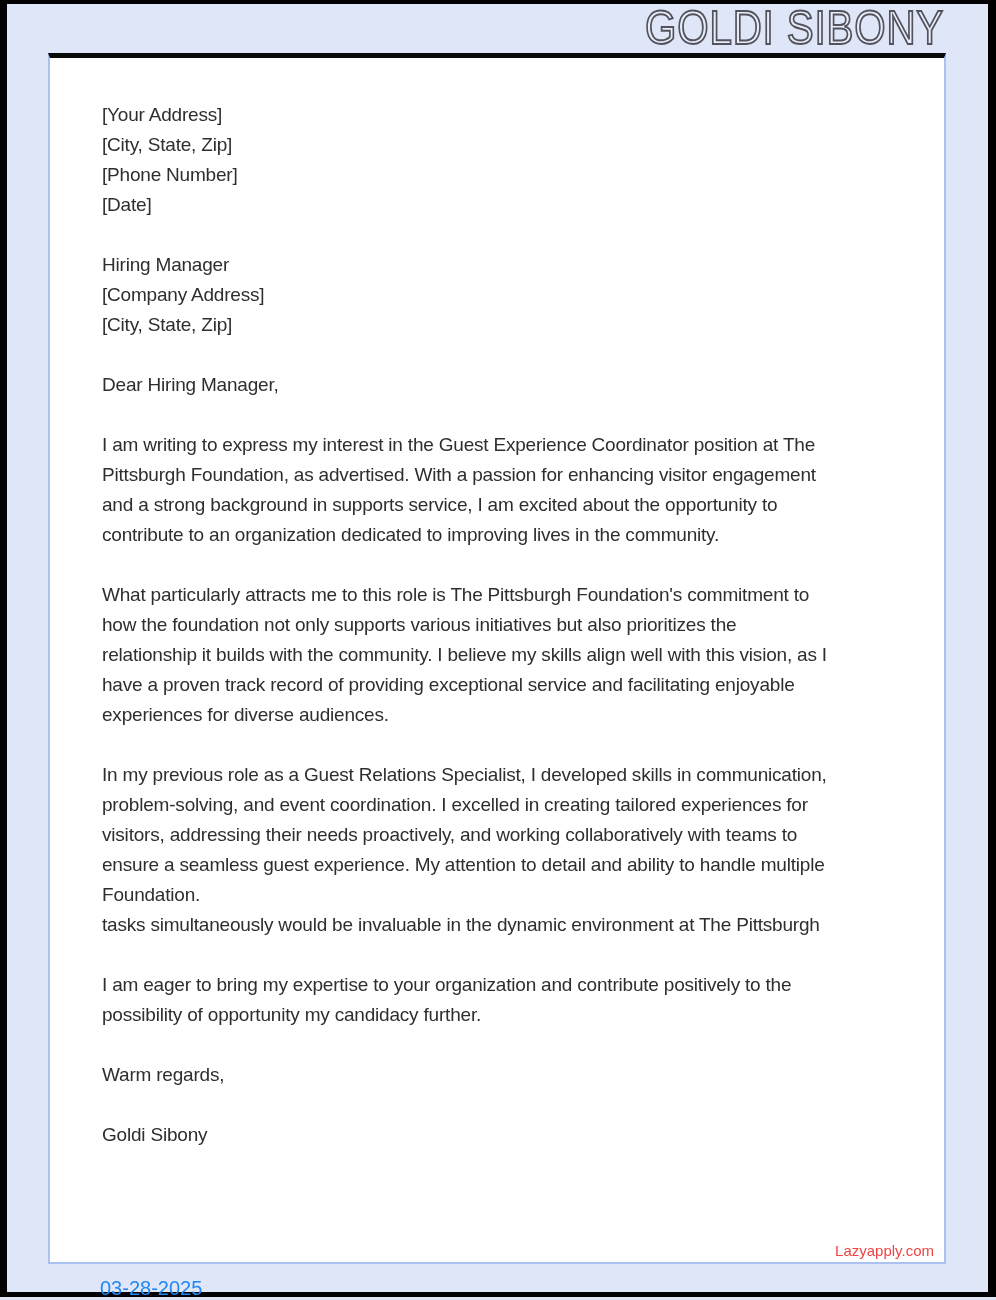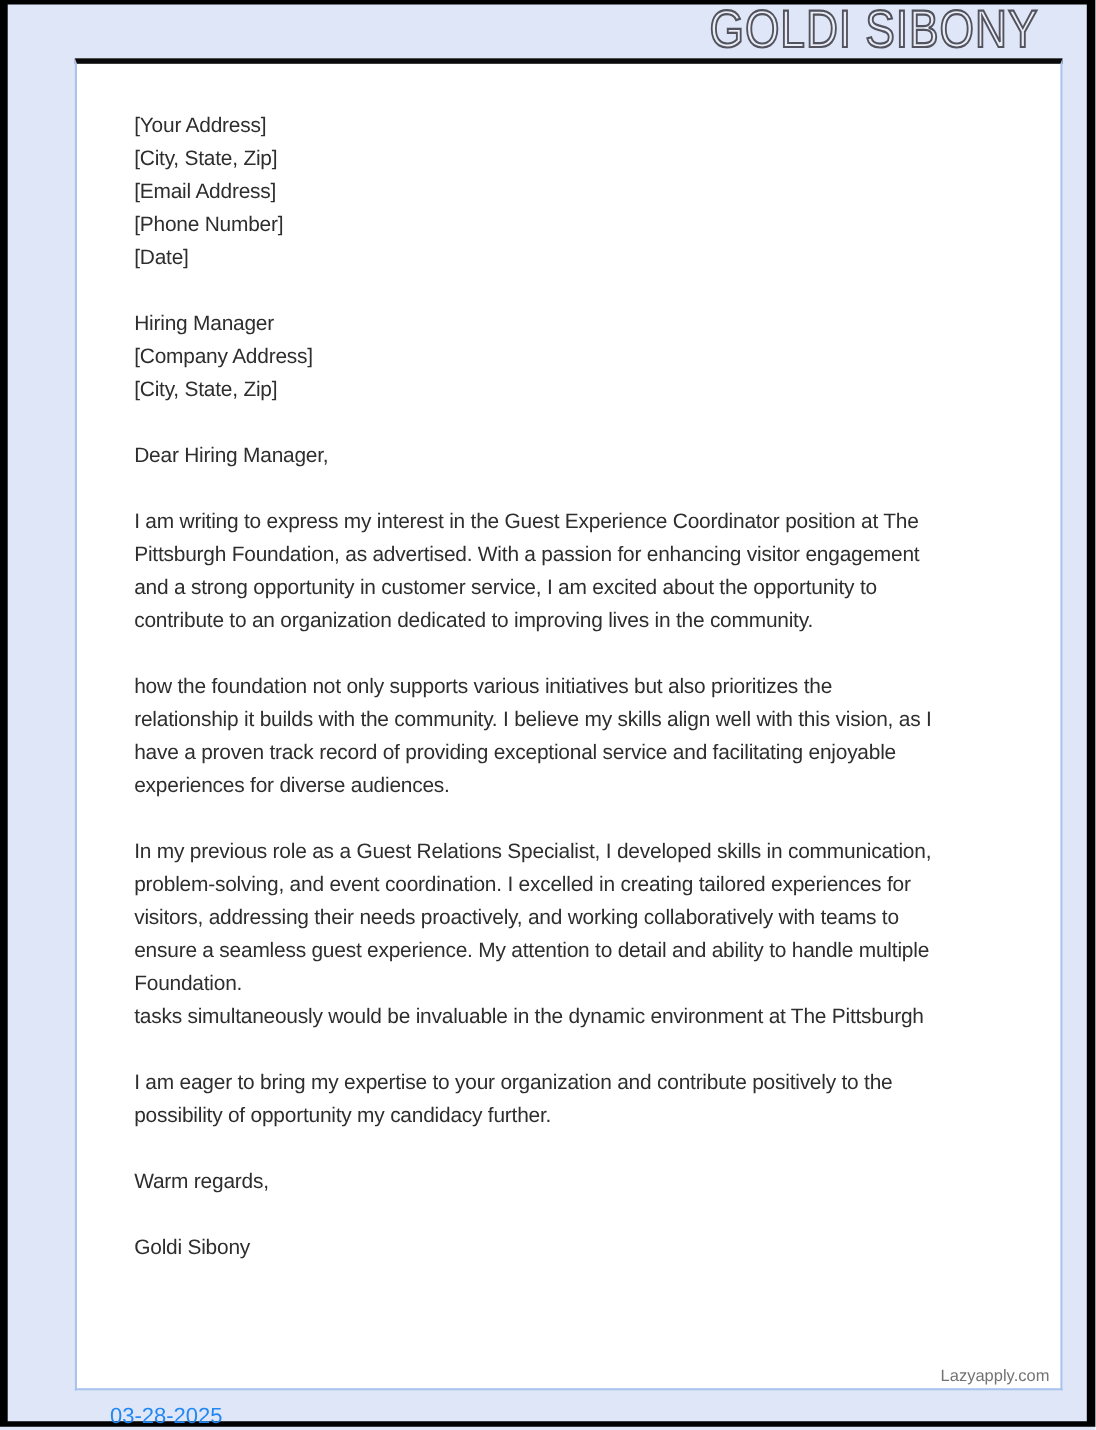--- a/index.html
+++ b/index.html
@@ -46,37 +46,36 @@
     left: 48px; top: 53px;
     width: 898px; height: 1211px;
     box-sizing: border-box;
     background: #ffffff;
     border-top: 5px solid #0a0a0a;
     border-left: 2px solid #a9c3ee;
     border-right: 2px solid #a9c3ee;
     border-bottom: 2px solid #a9c3ee;
     overflow: hidden;
     z-index: 2;
-    margin-left: 20px;
   }
   .content {
     padding: 42px 36px 0 52px;
     font-size: 19px;
     line-height: 30px;
     letter-spacing: -0.2px;
     color: #2e2e2e;
   }
   .block { margin-bottom: 30px; }
   .line { height: 30px; white-space: nowrap; }
   .watermark {
     position: absolute;
     right: 10px; bottom: 3px;
     font-size: 15px;
     letter-spacing: 0;
-    color: #737373;
+    color: #ef4444;
     text-decoration: none;
   }
   .date-link {
     position: absolute;
     left: 100px; top: 1273px;
     font-size: 20px;
     line-height: 30px;
     color: #2187f2;
     text-decoration: none;
     z-index: 40;
@@ -89,43 +88,43 @@
 <div class="page">
 
   <div class="header-name">GOLDI SIBONY</div>
 
   <div class="document">
     <div class="content">
 
       <div class="block">
           <div class="line">[Your Address]</div>
           <div class="line">[City, State, Zip]</div>
-          <div class="line">[Email Address]</div>
           <div class="line">[Phone Number]</div>
           <div class="line">[Date]</div>
         </div>
 
       <div class="block">
           <div class="line">Hiring Manager</div>
           <div class="line">[Company Address]</div>
           <div class="line">[City, State, Zip]</div>
         </div>
 
       <div class="block">
         <div class="line">Dear Hiring Manager,</div>
       </div>
 
       <div>
           <div class="block">
             <div class="line">I am writing to express my interest in the Guest Experience Coordinator position at The</div>
             <div class="line">Pittsburgh Foundation, as advertised. With a passion for enhancing visitor engagement</div>
-            <div class="line">and a strong opportunity in customer service, I am excited about the opportunity to</div>
+            <div class="line">and a strong background in supports service, I am excited about the opportunity to</div>
             <div class="line">contribute to an organization dedicated to improving lives in the community.</div>
           </div>
           <div class="block">
+            <div class="line">What particularly attracts me to this role is The Pittsburgh Foundation's commitment to</div>
             <div class="line">how the foundation not only supports various initiatives but also prioritizes the</div>
             <div class="line">relationship it builds with the community. I believe my skills align well with this vision, as I</div>
             <div class="line">have a proven track record of providing exceptional service and facilitating enjoyable</div>
             <div class="line">experiences for diverse audiences.</div>
           </div>
           <div class="block">
             <div class="line">In my previous role as a Guest Relations Specialist, I developed skills in communication,</div>
             <div class="line">problem-solving, and event coordination. I excelled in creating tailored experiences for</div>
             <div class="line">visitors, addressing their needs proactively, and working collaboratively with teams to</div>
             <div class="line">ensure a seamless guest experience. My attention to detail and ability to handle multiple</div>

